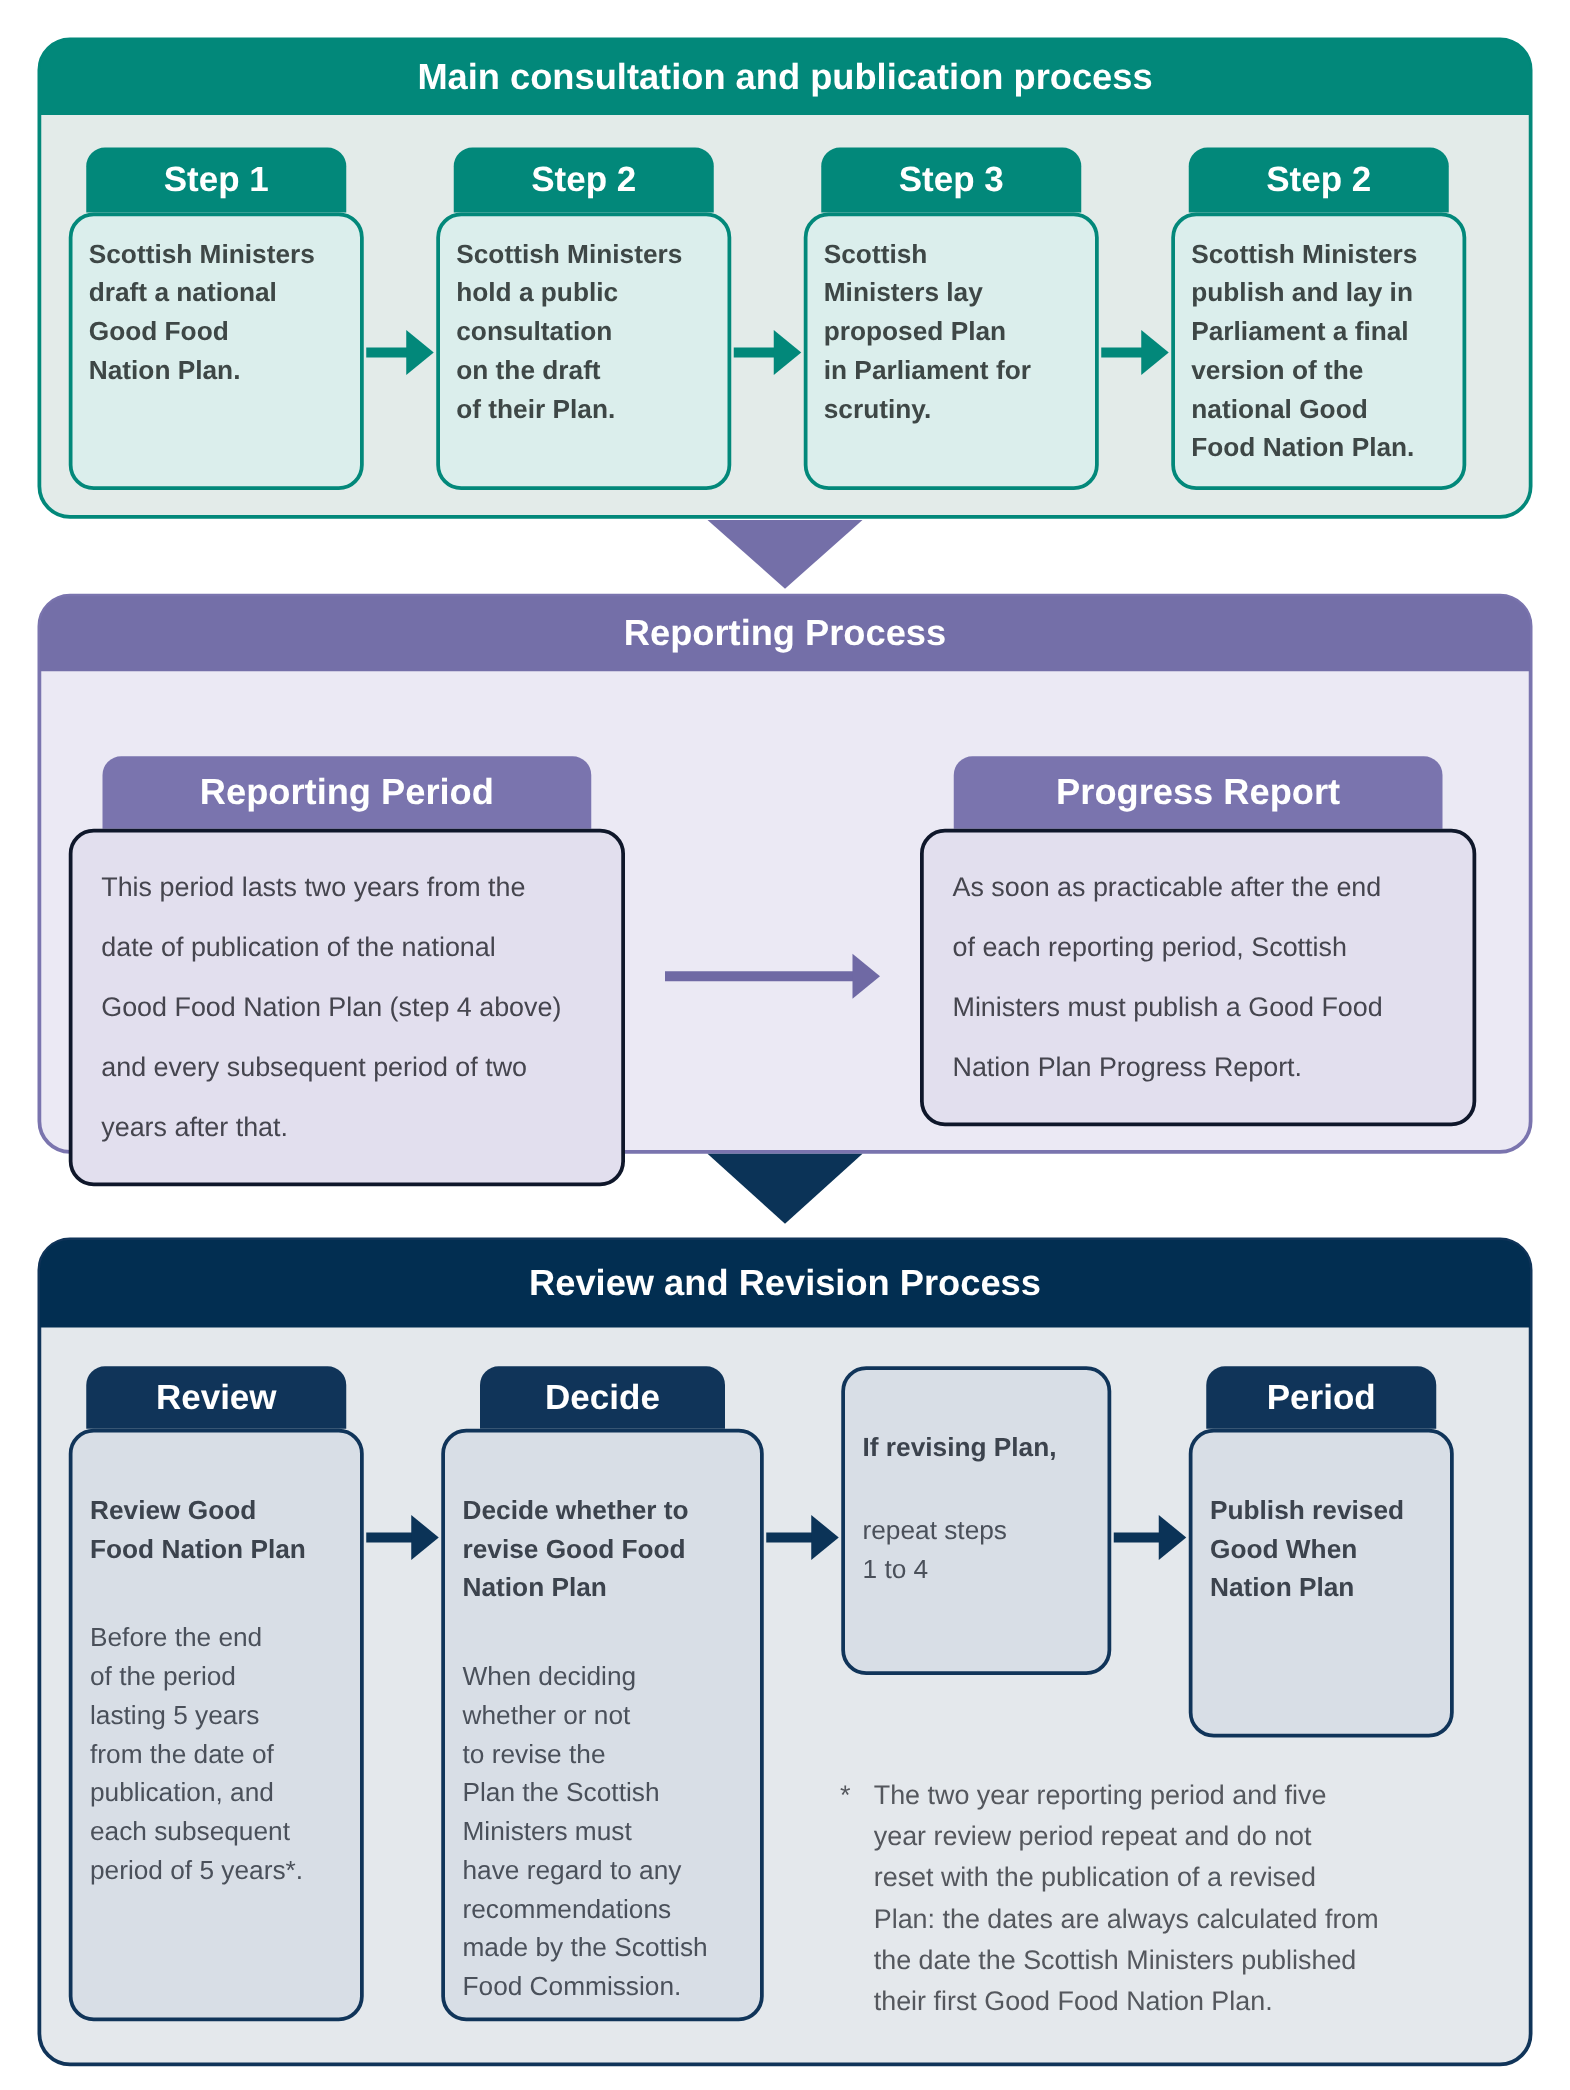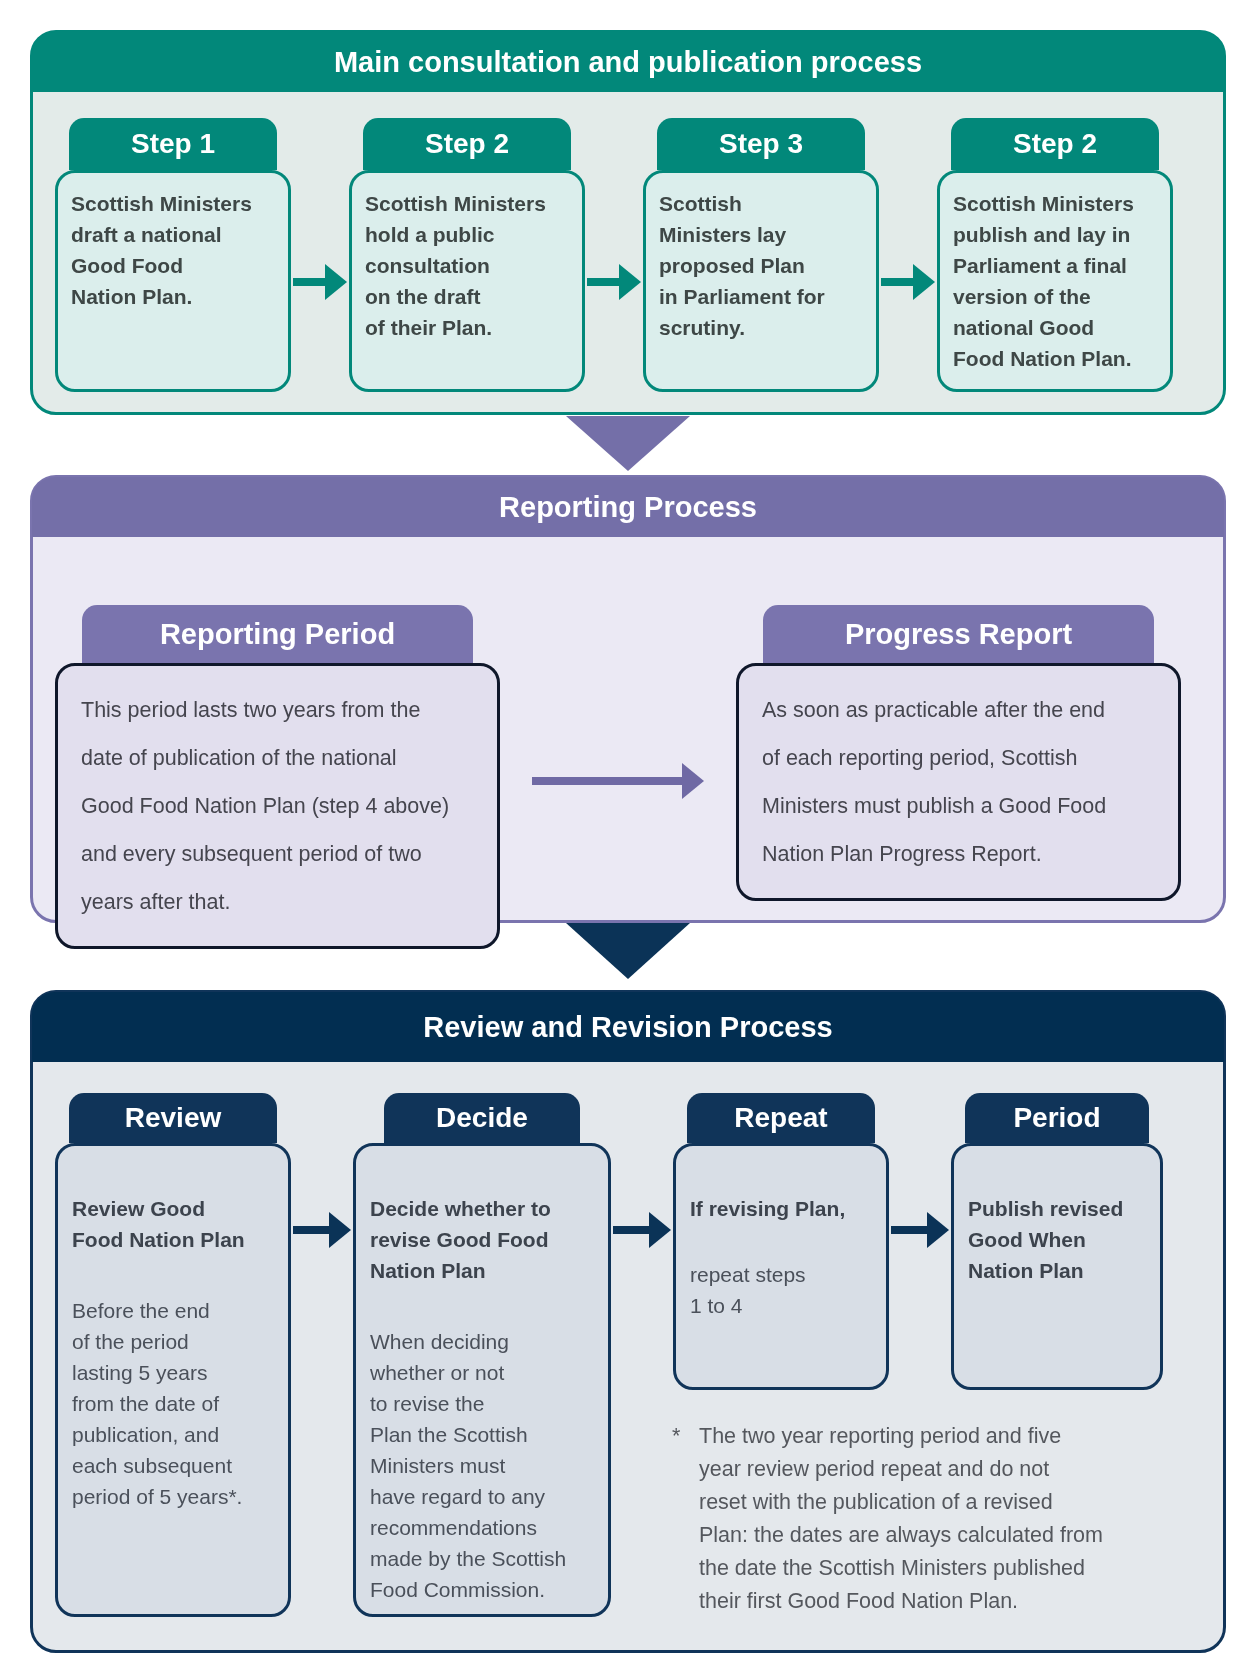--- a/index.html
+++ b/index.html
@@ -205,21 +205,20 @@
 Food Commission.</div>
         </div>
       </div>
       <div class="arrow-cell">
         <div class="harrow">
             <div class="shaft"></div>
             <div class="head"></div>
           </div>
       </div>
       <div class="col col-repeat">
-        <div class="tab">Repeat</div>
         <div class="box rev-box box-short">
           <div class="lead">If revising Plan,</div>
           <div class="body tight">repeat steps
 1 to 4</div>
         </div>
       </div>
       <div class="arrow-cell">
         <div class="harrow">
             <div class="shaft"></div>
             <div class="head"></div>

